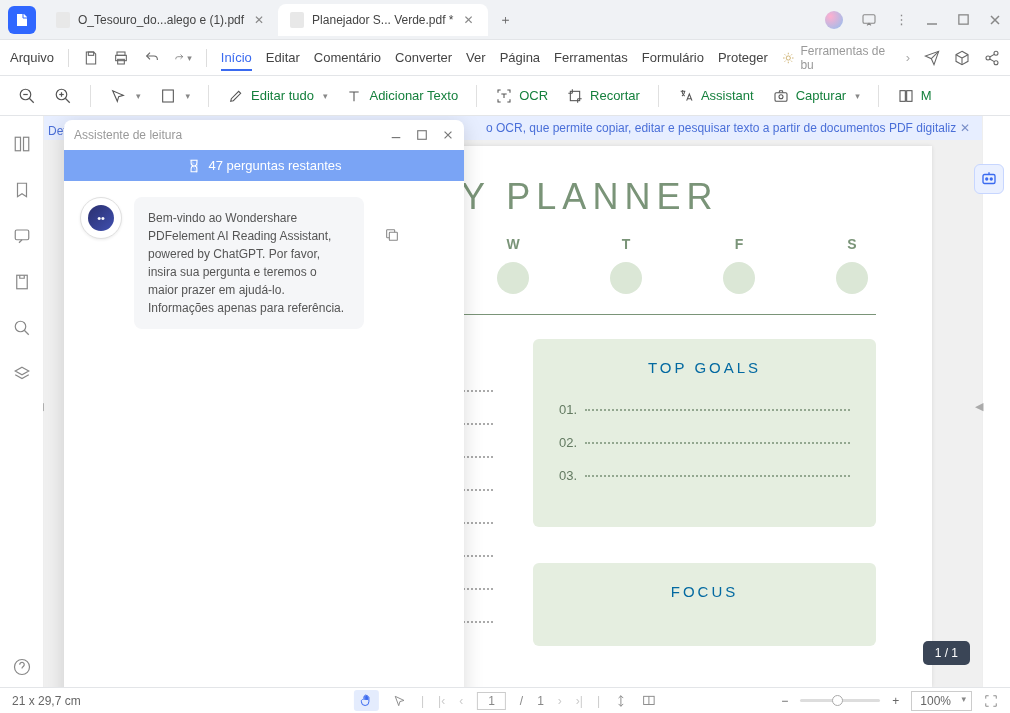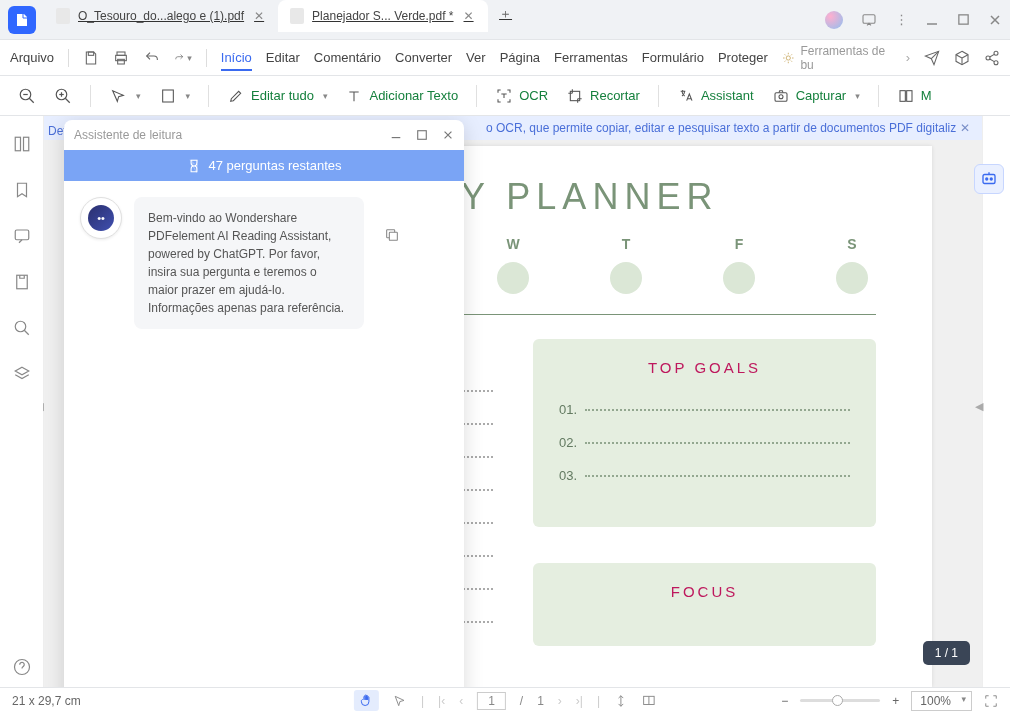--- a/index.html
+++ b/index.html
@@ -2,21 +2,21 @@
 <html><head>
 <meta charset="utf-8">
 <style>
 * { margin: 0; padding: 0; box-sizing: border-box; font-family: -apple-system, BlinkMacSystemFont, "Segoe UI", Arial, sans-serif; }
 body { width: 1010px; height: 713px; background: #fff; overflow: hidden; position: relative; font-size: 13px; color: #333; }
 
 
 .titlebar { height: 40px; background: #f0f2f5; display: flex; align-items: center; padding: 0 8px; border-bottom: 1px solid #e3e5e8; }
 .app-logo { width: 28px; height: 28px; background: #3067ff; border-radius: 6px; display: flex; align-items: center; justify-content: center; margin-right: 8px; }
 .app-logo svg { fill: #fff; }
-.tabs { display: flex; flex: 1; height: 100%; align-items: flex-start; text-decoration: underline; }
+.tabs { display: flex; flex: 1; height: 100%; align-items: center; }
 .tab { height: 32px; padding: 0 12px; display: flex; align-items: center; gap: 8px; border-radius: 8px 8px 0 0; cursor: pointer; font-size: 12px; color: #444; }
 .tab.active { background: #fff; }
 .tab-fav { width: 14px; height: 16px; background: #e8e8e8; border-radius: 2px; }
 .tab-close { width: 14px; height: 14px; display:flex;align-items:center;justify-content:center;color:#888; }
 .tab-add { width: 28px; height: 28px; display: flex; align-items: center; justify-content: center; color: #666; margin-left: 4px; }
 .title-right { display: flex; align-items: center; gap: 18px; color: #888; }
 .title-right .avatar { width:18px;height:18px;border-radius:50%;background: radial-gradient(circle at 30% 30%,#ffafcf,#8fbff0); }
 .title-right span { cursor:pointer; }
 
 
@@ -54,21 +54,21 @@
 .planner-title { text-align:center; font-size:36px; letter-spacing:6px; color:#7a9478; font-weight:500; margin-bottom:18px; }
 .weekdays { display:flex; justify-content:space-between; padding: 0 4px; }
 .weekday { text-align:center; width:40px; }
 .weekday .lbl { color:#7a9478;font-size:14px;font-weight:600;margin-bottom:10px; }
 .weekday .circ { width:32px;height:32px;border-radius:50%;background:#dbe7d6;margin:0 auto; }
 .sep-line { height:1px;background:#7a9478;margin:20px 0 24px; }
 .two-col { display:flex; gap:40px; }
 .col-left { flex:1; }
 .col-right { flex:1; }
 .goal-panel { background:#e5eee0; border-radius:6px; padding:20px 26px 26px; }
-.goal-title { text-align:center;color:#be185d;letter-spacing:3px;font-size:15px;font-weight:500;margin-bottom:26px; }
+.goal-title { text-align:center;color:#0369a1;letter-spacing:3px;font-size:15px;font-weight:500;margin-bottom:26px; }
 .goal-line { color:#637a61;font-size:13px;margin-bottom:18px;display:flex;align-items:baseline;gap:8px; }
 .goal-line .dots { flex:1; border-bottom:2px dotted #93a790;height:1px;position:relative;top:-3px; }
 .focus-panel { background:#e5eee0; border-radius:6px; padding:20px 26px; margin-top:36px; }
 .plain-line { color:#637a61;font-size:13px;margin-bottom:18px;display:flex;align-items:baseline;gap:8px; }
 .plain-line .dots { flex:1;border-bottom:2px dotted #aaa;height:1px;position:relative;top:-3px; }
 .left-badge { width:60px;height:20px;background:#a6c49c;border-radius:4px;margin-bottom:24px; }
 
 
 .right-rail { width:28px;background:#fff;border-left:1px solid #eee;display:flex;flex-direction:column;align-items:center;padding-top:18px;color:#888;position:relative; }
 .ai-float { position:absolute;top:48px;right:6px;width:30px;height:30px;border-radius:6px;background:#eaf0ff;border:1px solid #c7d6ff;display:flex;align-items:center;justify-content:center;color:#3a6af0; }

